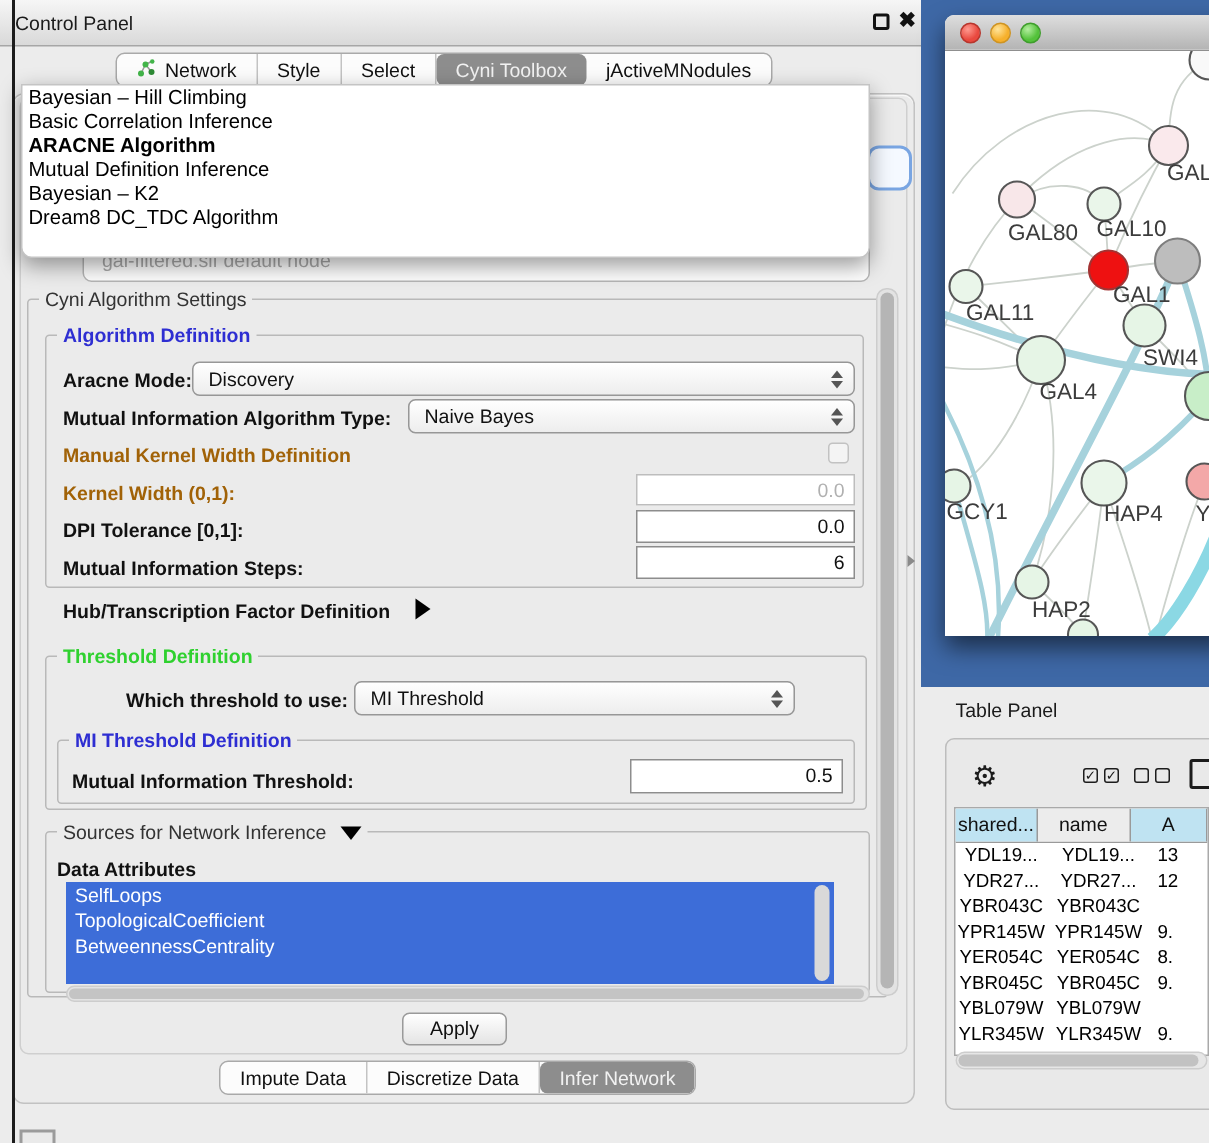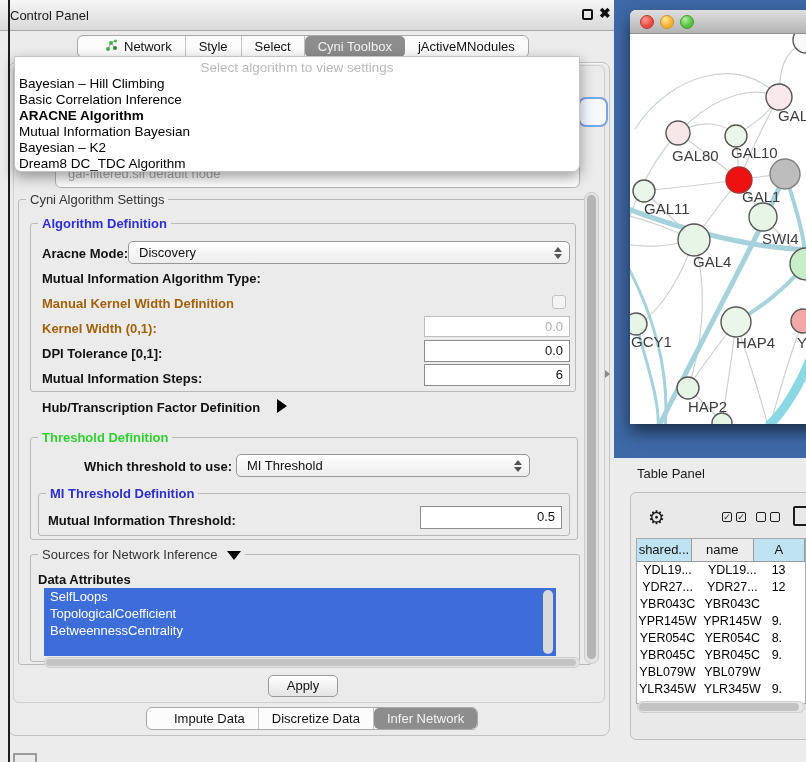--- a/index.html
+++ b/index.html
@@ -6,21 +6,21 @@
   html,body { font-family:"Liberation Sans", sans-serif; }
   #screen { position:relative; width:806px; height:762px; background:#ececec; overflow:hidden; }
 
   
   #cp-titlebar { position:absolute; left:0; top:0; width:618px; height:31px;
     background:linear-gradient(#f6f6f6,#d9d9d9); border-bottom:1px solid #a6a6a6; }
   #cp-title { position:absolute; left:10px; top:8px; font-size:13px; color:#1a1a1a; }
   #cp-float { position:absolute; left:582px; top:9px; width:11px; height:11px; border:2px solid #111; border-radius:2px; }
   #cp-close { position:absolute; left:599px; top:5px; font-size:14px; font-weight:bold; color:#111; }
 
-  .tabstrip { position:absolute; display:flex; background:#fcfcfc; border:1px solid #a9a9a9; border-radius:6px; height:23px; align-items:stretch; overflow:hidden;padding-left:14px; }
+  .tabstrip { position:absolute; display:flex; background:#fcfcfc; border:1px solid #a9a9a9; border-radius:6px; height:23px; align-items:stretch; overflow:hidden; }
   .tab { display:flex; align-items:center; padding:0 13px; font-size:13px; color:#111; border-right:1px solid #c3c3c3; background:transparent; white-space:nowrap; }
   .tab:last-child { border-right:none; }
   .tab.selected { background:#8d8d8d; color:#f2f2f2; border-radius:5px; border-right:none; margin:0; }
   .tab .net-ico { margin-right:6px; }
 
   #outer-panel { position:absolute; left:8px; top:62px; width:602px; height:674px;
     background:#ebebeb; border:1px solid #c2c2c2; border-radius:8px;
     box-shadow:inset 0 1px 0 #f8f8f8; }
   #inner-panel { position:absolute; left:13px; top:65px; width:592px; height:638px;
     background:#ebebeb; border:1px solid #cfcfcf; border-radius:6px; }
@@ -171,20 +171,27 @@
   <span class="lbl" style="left:42px; top:246px;">Aracne Mode:</span>
   <div class="combo" style="left:128px; top:241px; width:442px; height:23px;">
     <span>Discovery</span>
     <span class="stepper">
         <i class="up"></i>
         <i class="dn"></i>
       </span>
   </div>
 
   <span class="lbl" style="left:42px; top:271px;">Mutual Information Algorithm Type:</span>
+  <div class="combo" style="left:272px; top:266px; width:298px; height:23px;">
+    <span>Naive Bayes</span>
+    <span class="stepper">
+        <i class="up"></i>
+        <i class="dn"></i>
+      </span>
+  </div>
 
   <span class="lbl dis" style="left:42px; top:296px;">Manual Kernel Width Definition</span>
   <div class="checkbox" style="left:552px; top:295px;"></div>
 
   <span class="lbl dis" style="left:42px; top:321px;">Kernel Width (0,1):</span>
   <div class="field dis" style="left:424px; top:316px; width:146px; height:21px;">0.0</div>
 
   <span class="lbl" style="left:42px; top:346px;">DPI Tolerance [0,1]:</span>
   <div class="field" style="left:424px; top:340px; width:146px; height:22px;">0.0</div>
 
@@ -241,25 +248,24 @@
         <span>Discretize Data</span>
       </div>
     <div class="tab selected">
         <span>Infer Network</span>
       </div>
   </div>
 
   <div id="bl-icon"></div>
 
   <div id="algo-dropdown">
-    <div class="hdr">Select algorithm to view settings</div>
     <div class="item">Bayesian – Hill Climbing</div>
     <div class="item">Basic Correlation Inference</div>
     <div class="item bold">ARACNE Algorithm</div>
-    <div class="item">Mutual Information Bayesian</div>
+    <div class="item">Mutual Definition Inference</div>
     <div class="item">Bayesian – K2</div>
     <div class="item">Dream8 DC_TDC Algorithm</div>
   </div>
 
   <div id="desktop"></div>
 
   <div id="net-window">
     <div id="net-titlebar">
       <span class="tl red"></span>
       <span class="tl yel"></span>

